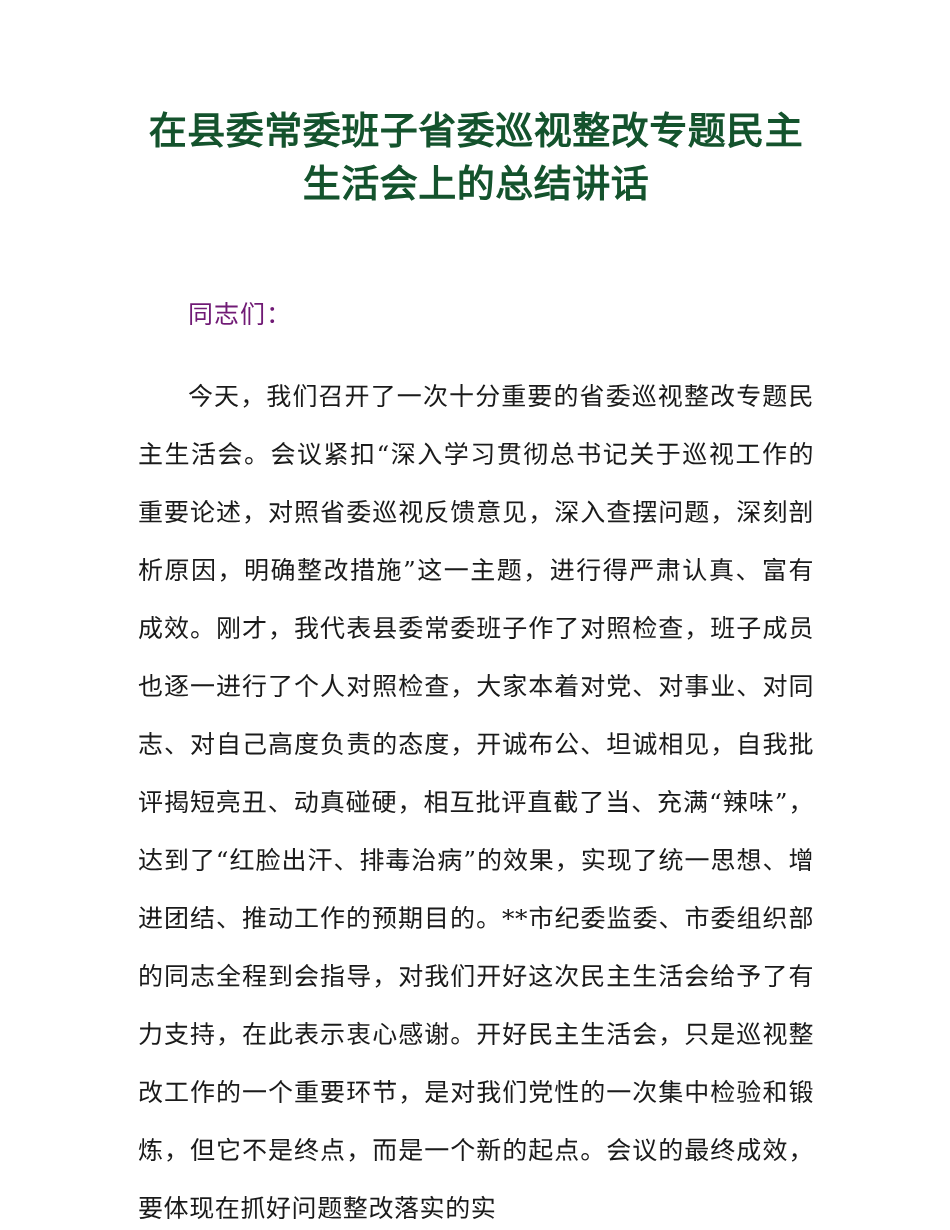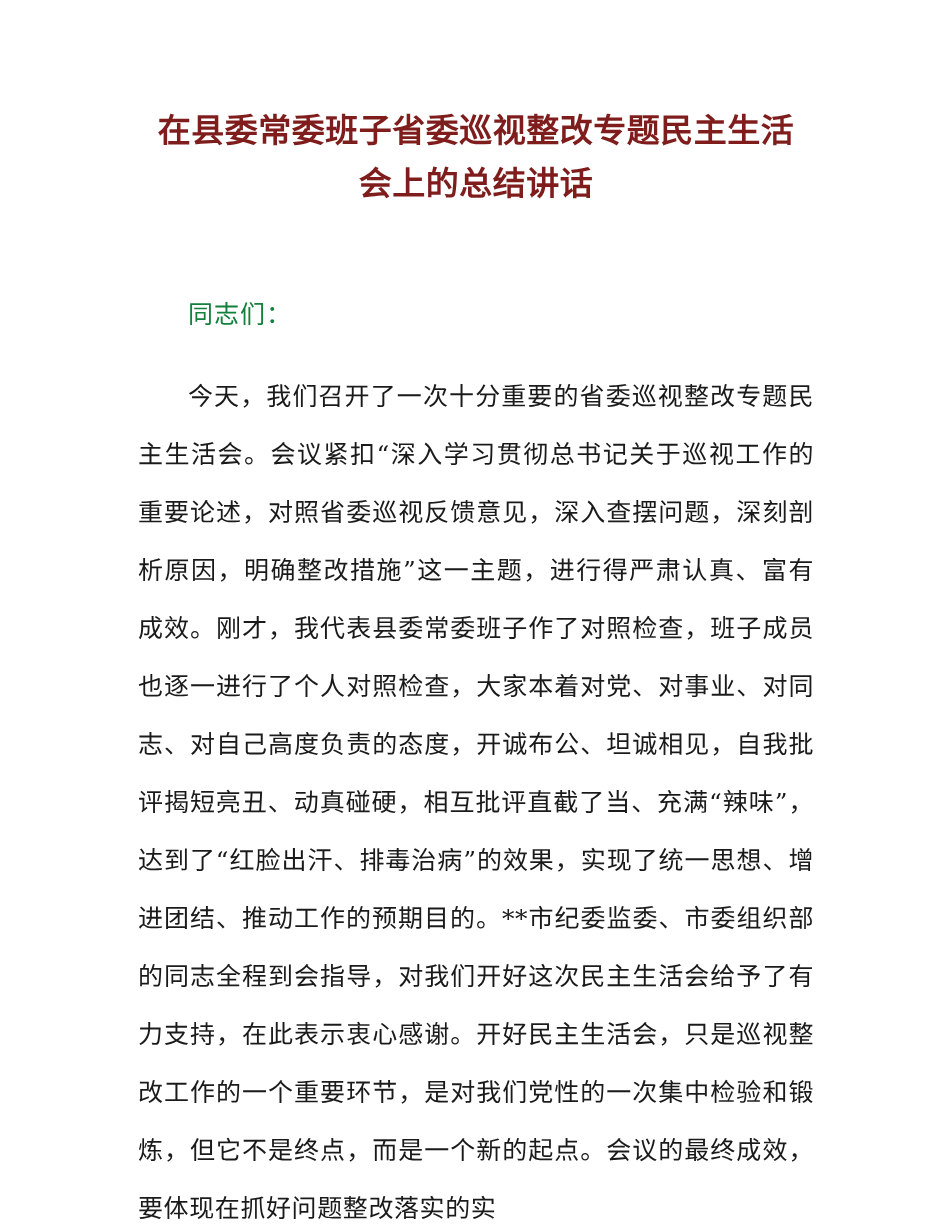--- a/index.html
+++ b/index.html
@@ -21,38 +21,38 @@
   .doc-body {
     position: absolute;
     left: 138px;
     top: 104px;
     width: 676px;
   }
 
   .doc-title {
     font-family: "DejaVu Serif", "Liberation Serif", serif;
     font-weight: 700;
-    font-size: 33px;
+    font-size: 38px;
     line-height: 53px;
-    color: #7f1d1d;
+    color: #14532d;
     text-align: center;
     letter-spacing: 0.5px;
     margin: 0;
     padding: 0 6px;
   }
 
   .title-spacer {
     height: 76px;
   }
 
   .salutation {
     font-family: "DejaVu Serif", "Liberation Serif", serif;
     font-size: 25px;
     line-height: 58px;
-    color: #15803d;
+    color: #701a75;
     margin: 0;
     text-indent: 50px;
     letter-spacing: 1px;
   }
 
   .salutation-gap {
     height: 24px;
   }
 
   .para {

